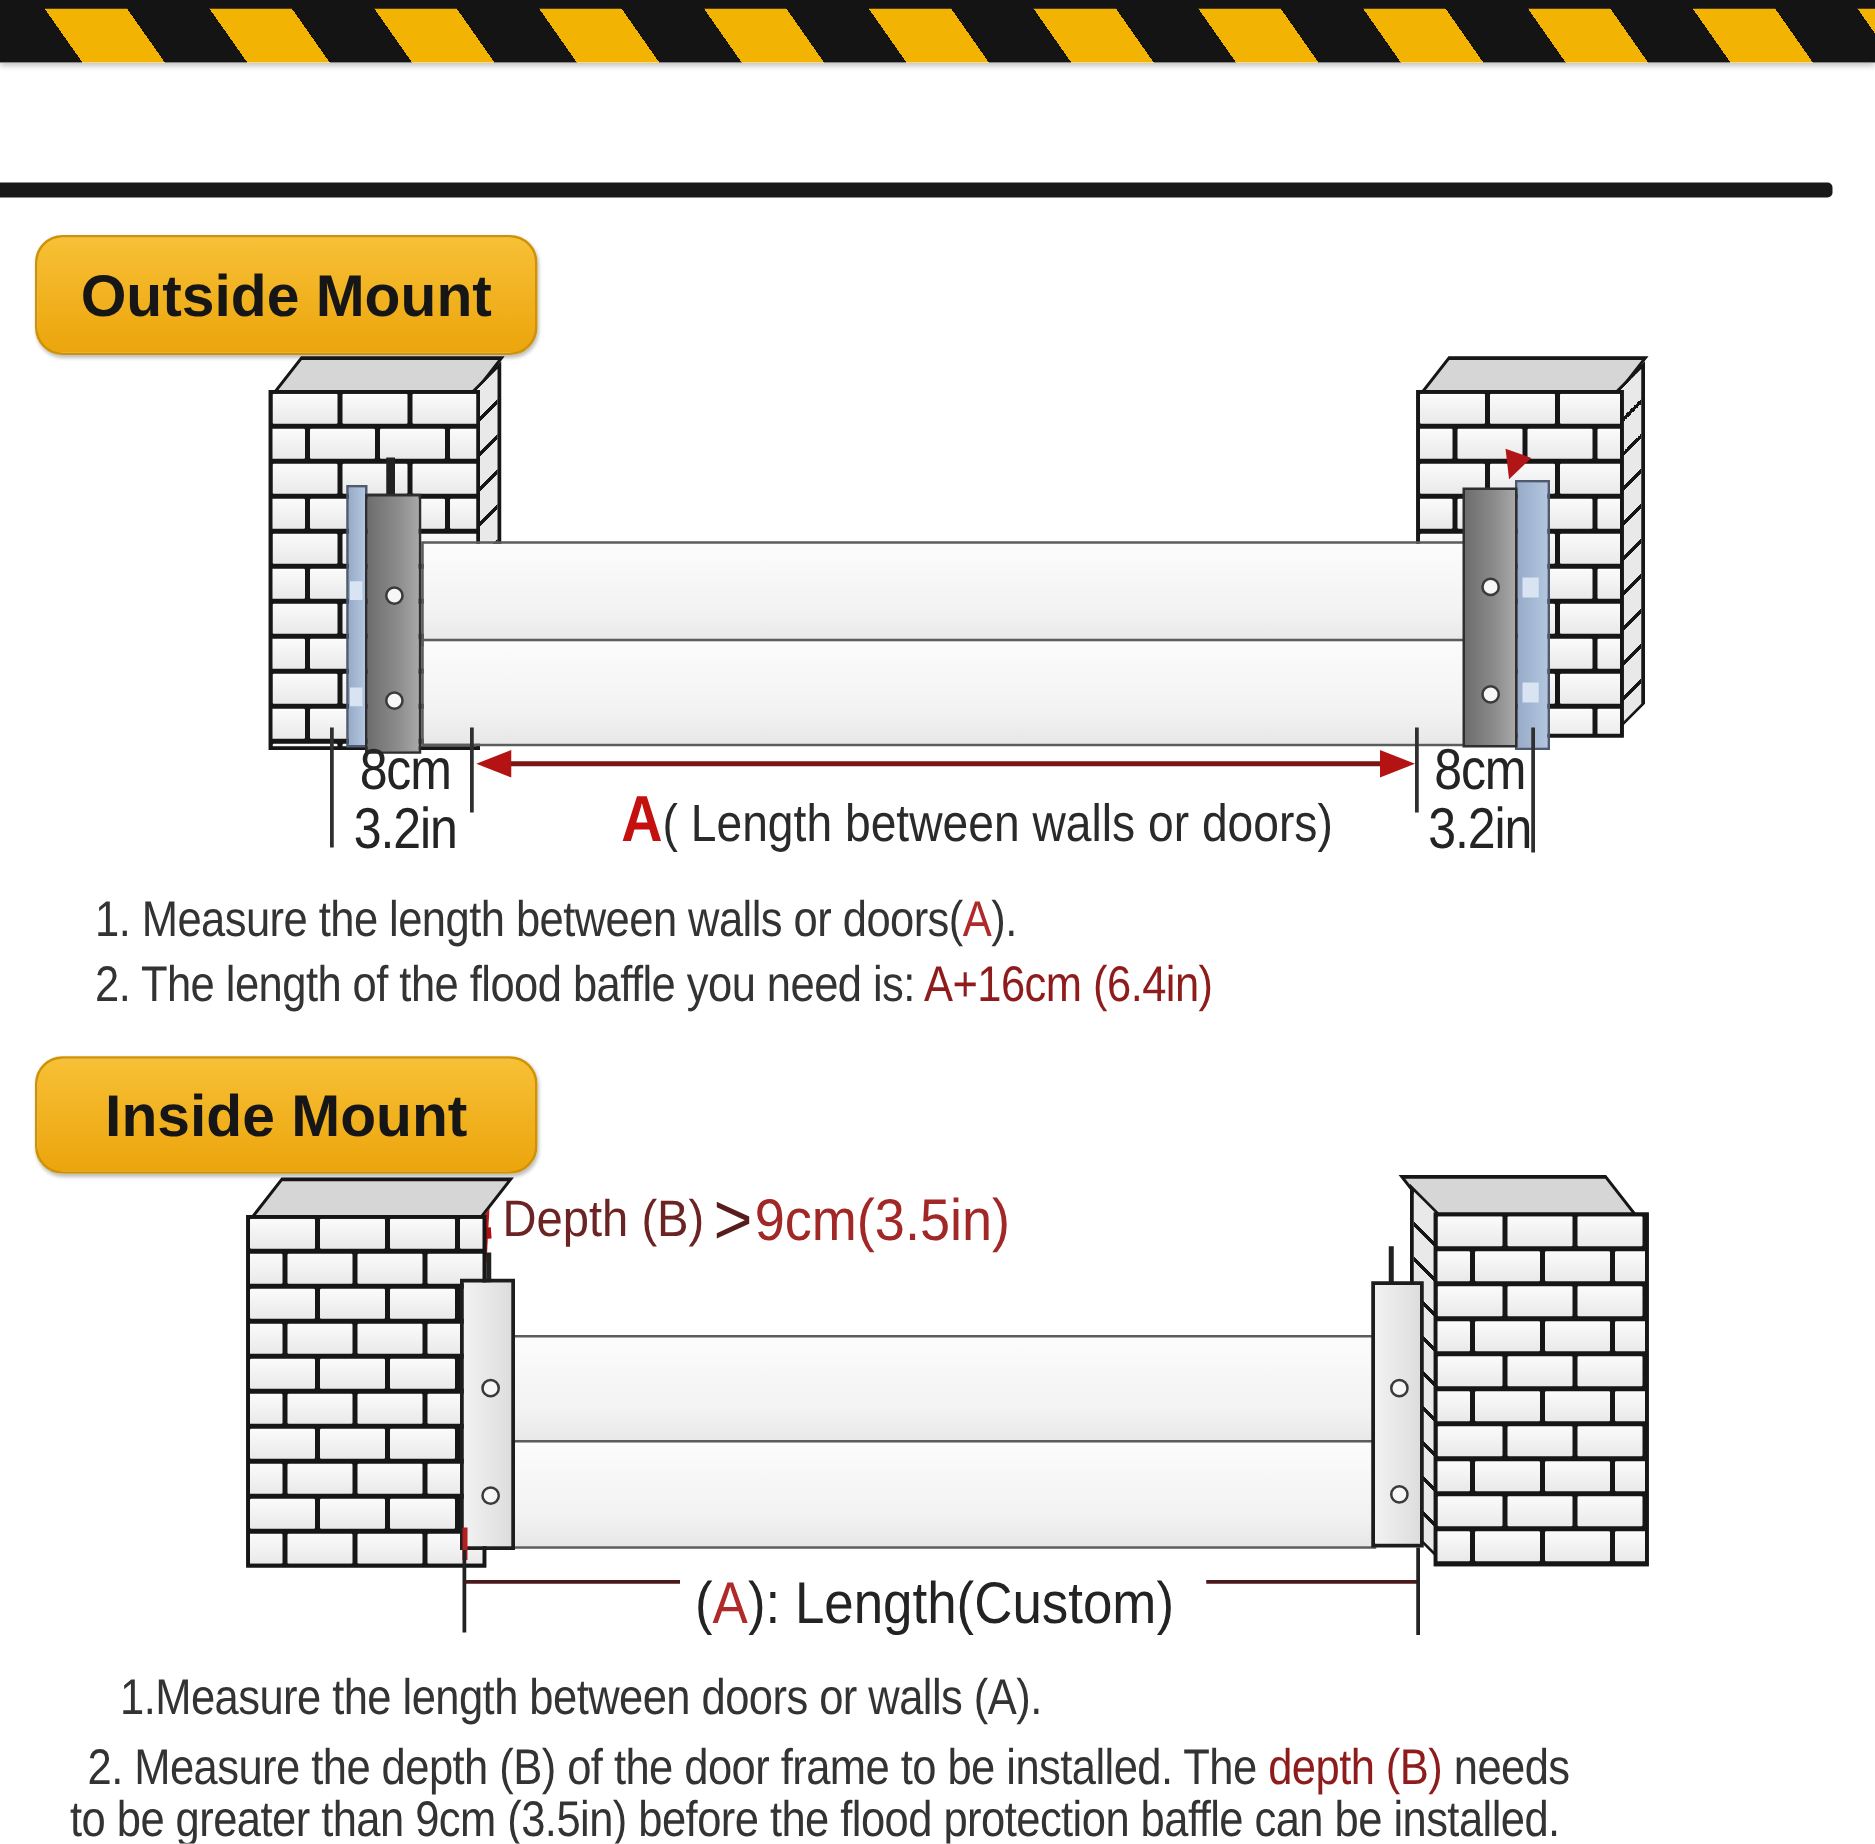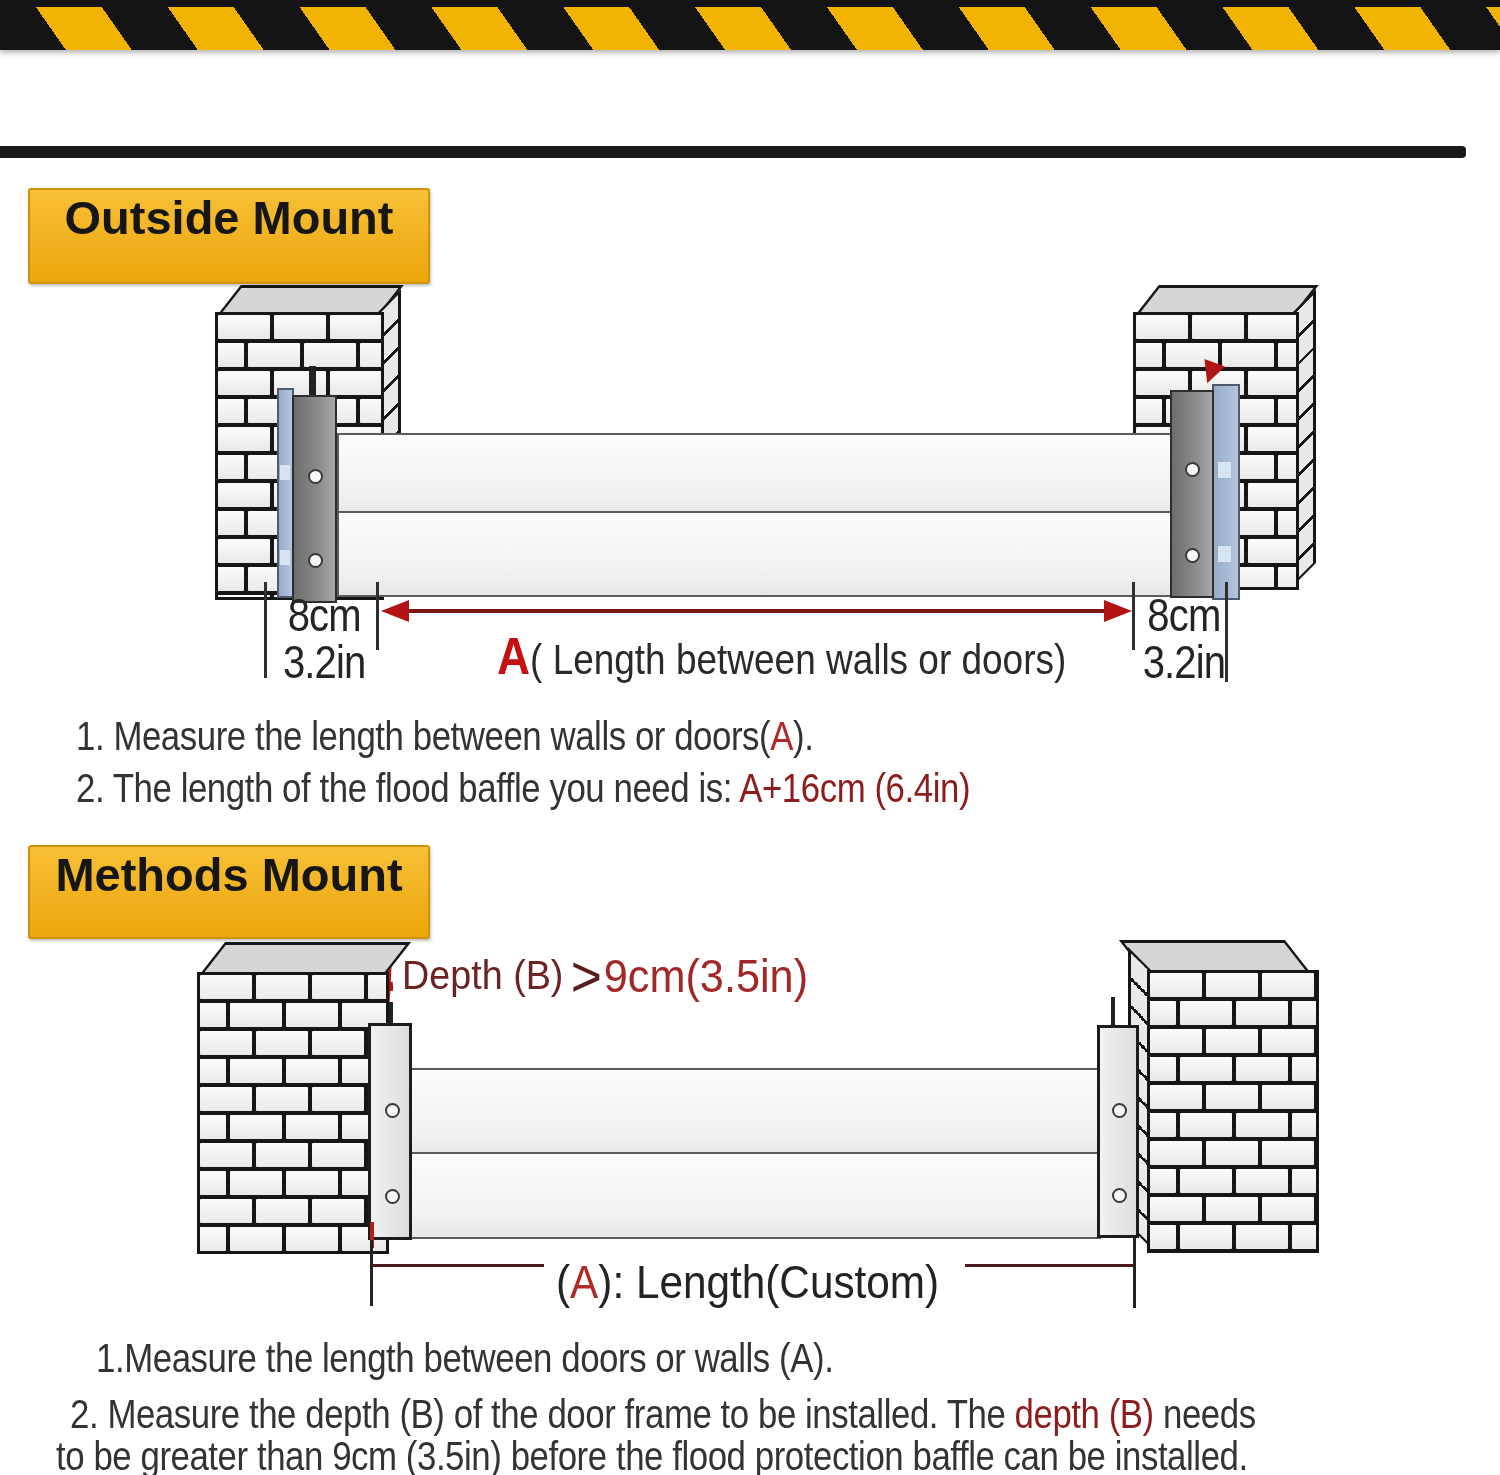--- a/index.html
+++ b/index.html
@@ -12,23 +12,23 @@
         box-shadow:0 3px 5px rgba(0,0,0,.28);}
   .tape-top{position:absolute;left:0;top:0;width:1500px;height:7px;background:#141414;}
   .title-band{position:absolute;left:0;top:50px;width:1500px;height:96px;
         background:linear-gradient(180deg,#ffffff,#f3f3f3);
         display:flex;align-items:center;justify-content:center;}
   .title-band span{font-size:64px;font-weight:700;color:#0c0c0c;letter-spacing:0px;
         transform:scaleX(1.02);text-shadow:2px 3px 3px rgba(0,0,0,.42),0 0 1px #000;}
   .hbar{position:absolute;left:0;top:146px;width:1466px;height:12px;background:#191919;border-radius:0 4px 4px 0;}
 
   
-  .badge{position:absolute;width:398px;display:flex;justify-content:center;
+  .badge{position:absolute;width:398px;display:flex;align-items:center;justify-content:center;
         background:linear-gradient(180deg,#f7c036,#eca50c);
-        border:2px solid #cf9204;border-radius:3px;
+        border:2px solid #cf9204;border-radius:22px;
         font-weight:700;font-size:47px;color:#161616;box-shadow:1px 2px 3px rgba(0,0,0,.25);}
 
   
   .bricks{position:absolute;background:#161616;border:3px solid #161616;overflow:hidden;}
   .brow{position:absolute;display:flex;gap:4px;width:130%;}
   .brk{flex:0 0 auto;background:linear-gradient(180deg,#fbfbfb,#e9e9e9);border-radius:1px;}
   .cap{position:absolute;background:#d6d6d6;border:3px solid #161616;}
   .skL{transform:skewX(-38deg);transform-origin:left bottom;}
   .skR{transform:skewX(38deg);transform-origin:left bottom;}
   .side{position:absolute;border:3px solid #161616;
@@ -252,21 +252,21 @@
   </div>
 
   <div class="step" style="left:76px;top:714px;">
     <span>1. Measure the length between walls or doors(</span><span class="red-a">A</span><span>).</span>
   </div>
   <div class="step" style="left:76px;top:766px;">
     <span>2. The length of the flood baffle you need is: </span><span class="red-dim">A+16cm (6.4in)</span>
   </div>
 
   <div class="badge" style="left:28px;top:845px;height:90px;">
-    <span>Methods Mount</span>
+    <span>Inside Mount</span>
   </div>
 
   <div class="redh" style="left:358px;top:966px;width:8px;height:58px;transform:rotate(6deg);"></div>
   <div class="redh" style="left:383px;top:944px;width:8px;height:66px;transform:rotate(3deg);"></div>
   <div class="redh" style="left:357px;top:983px;width:36px;height:9px;background:#ad1010;transform:rotate(-4deg);"></div>
   <div class="depthlbl" style="left:402px;top:948px;">
     <span class="d1">Depth (B)</span>
     <span class="d2">&gt;</span>
     <span class="d3">9cm(3.5in)</span>
   </div>

